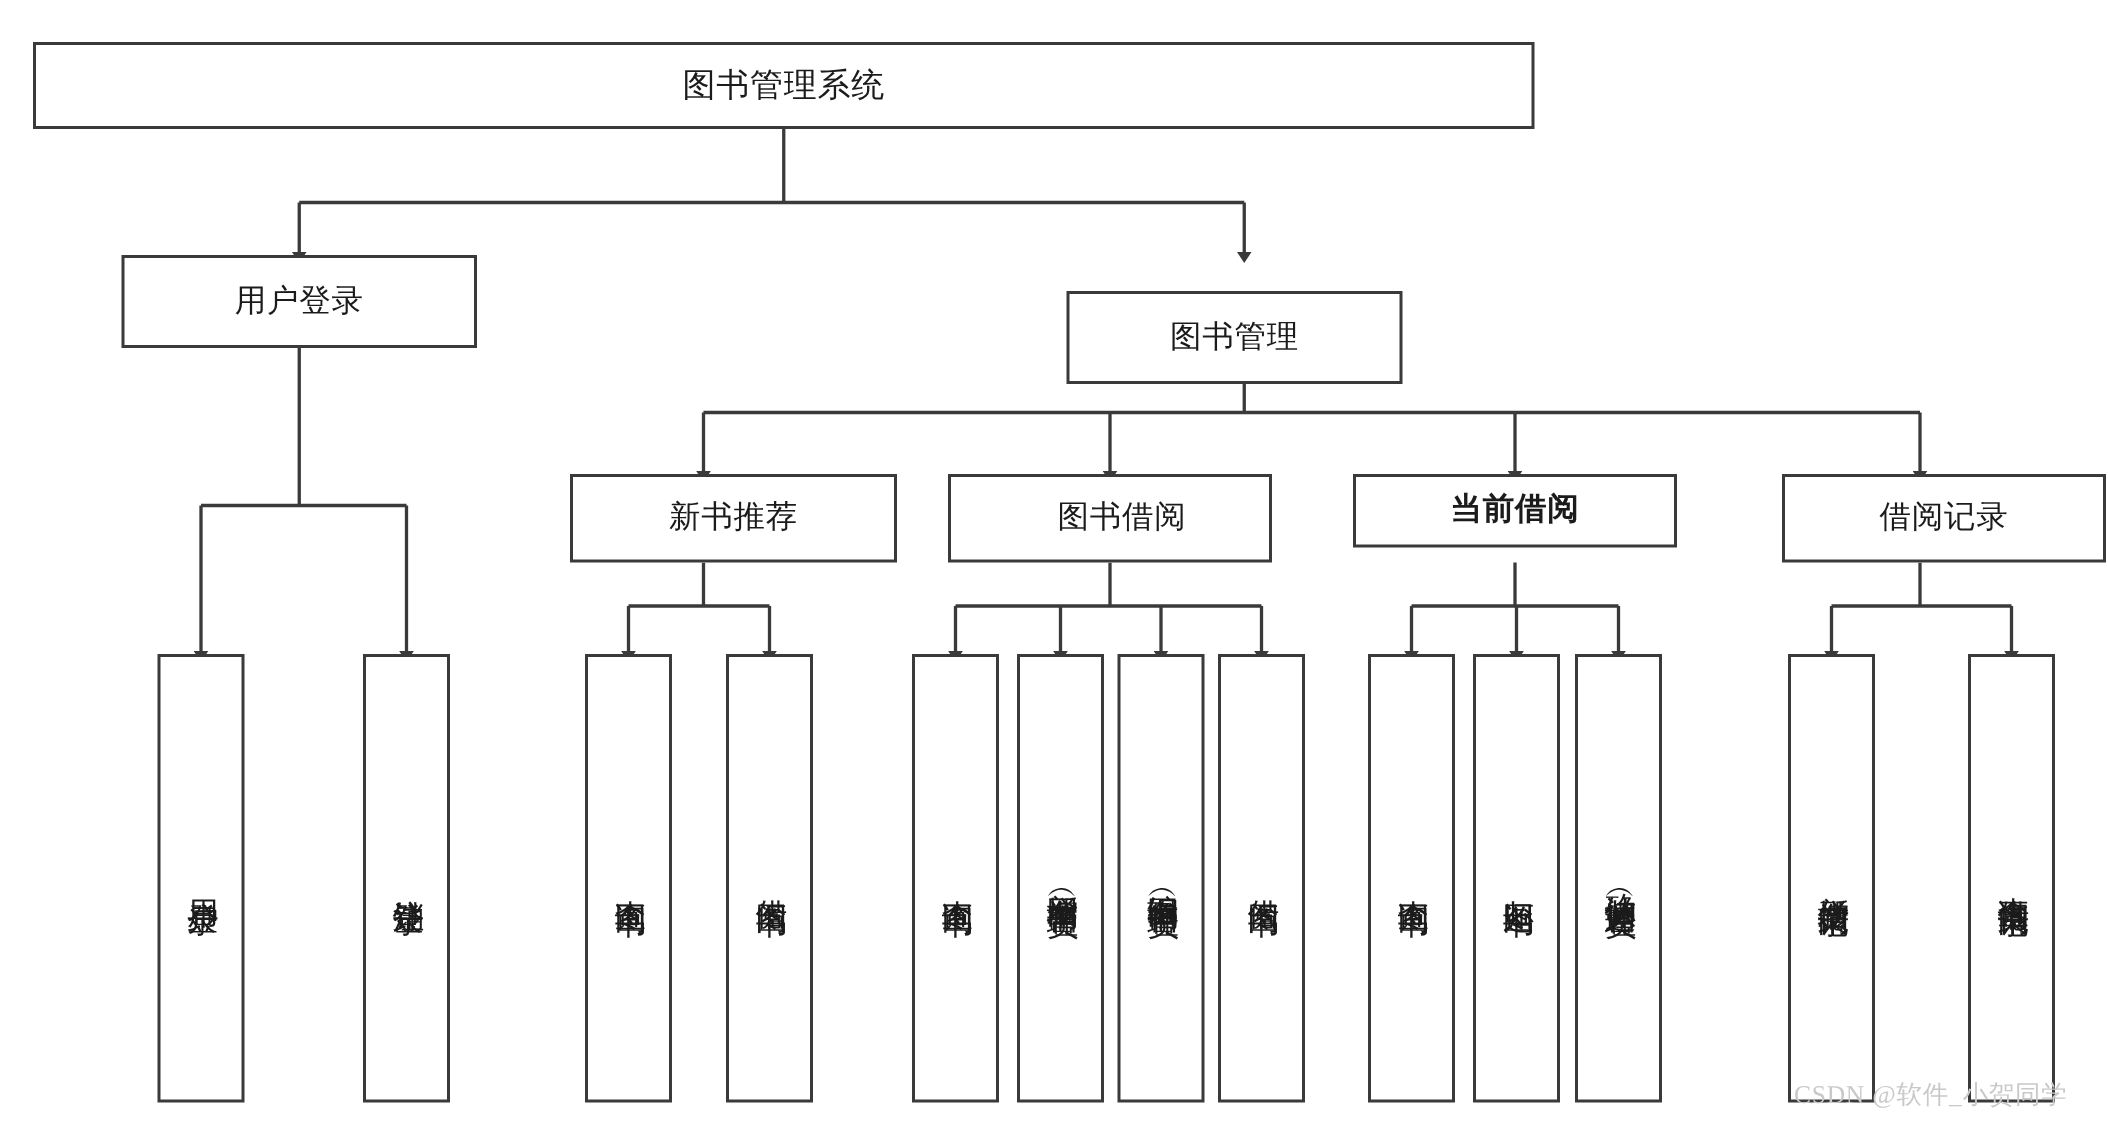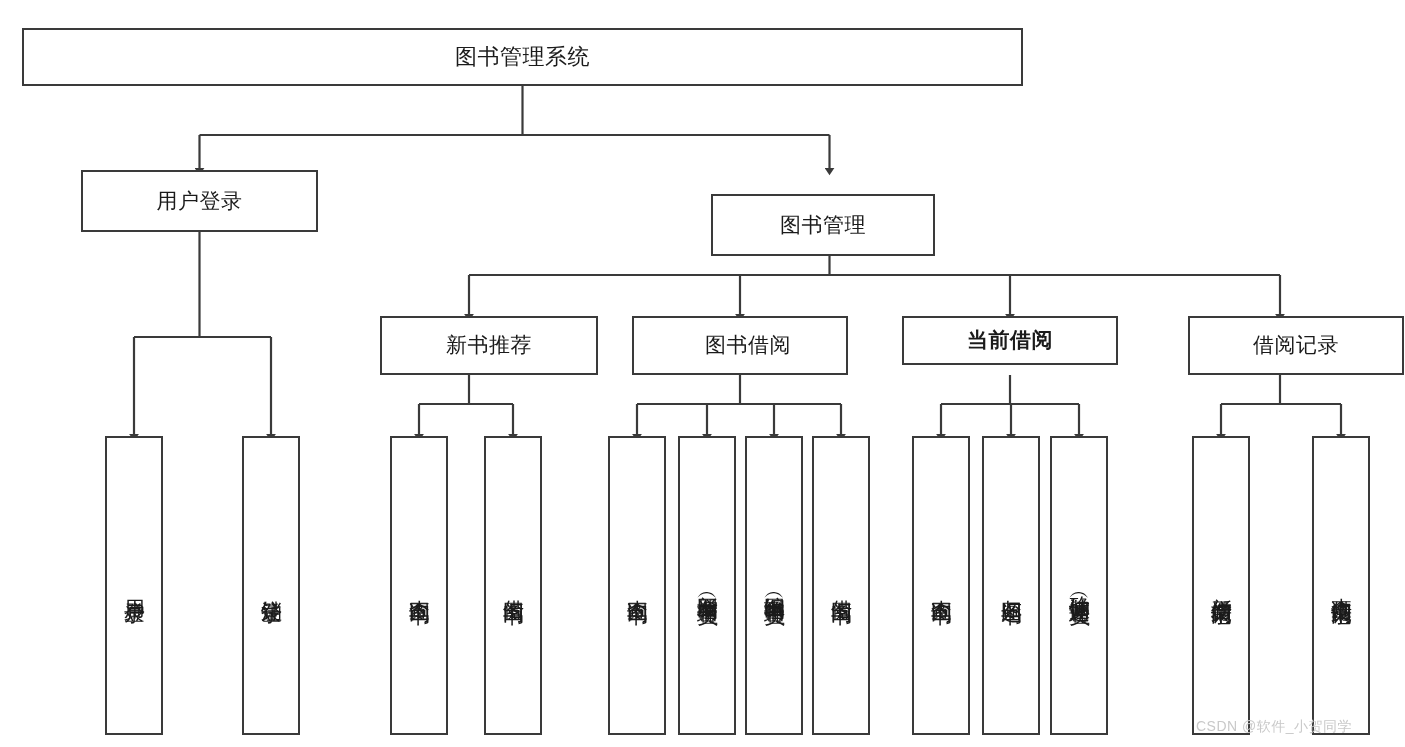--- a/index.html
+++ b/index.html
@@ -54,25 +54,26 @@
     text-orientation: upright;
     font-size: 21px;
     letter-spacing: 1.5px;
     white-space: nowrap;
   }
   .node.root .node-label {
     font-size: 22px;
   }
   .watermark {
     position: absolute;
-    font-size: 14px;
+    font-size: 17px;
     color: #c9c9c9;
     white-space: nowrap;
     letter-spacing: 0.5px;
     user-select: none;
+    font-family: Liberation Serif, serif;
   }
 </style>
 </head>
 <body>
 
 <div id="canvas">
   <svg id="wires" viewBox="0 0 1405 747">
     <defs>
       <marker id="arrowhead" markerWidth="9" markerHeight="10" refX="2.2" refY="5" orient="auto" markerUnits="userSpaceOnUse">
         <polygon points="0,0 0,10 7.5,5" fill="#3a3a3a"></polygon>

